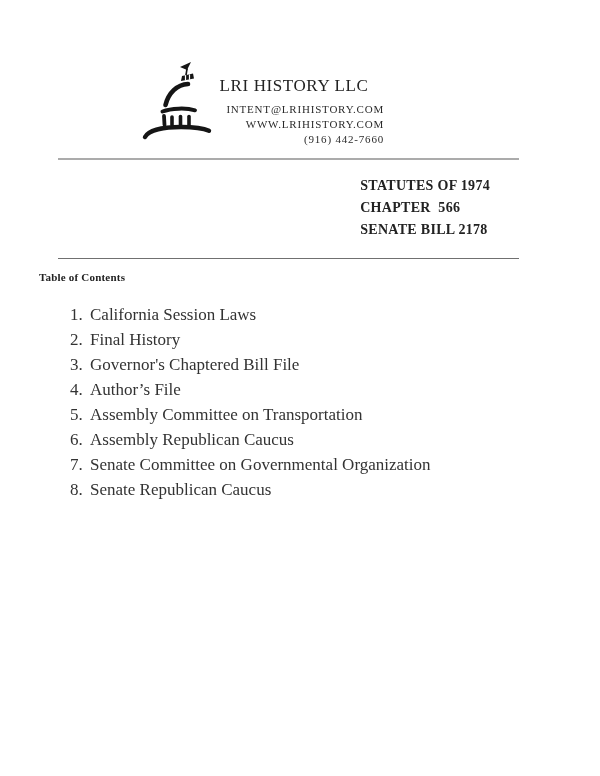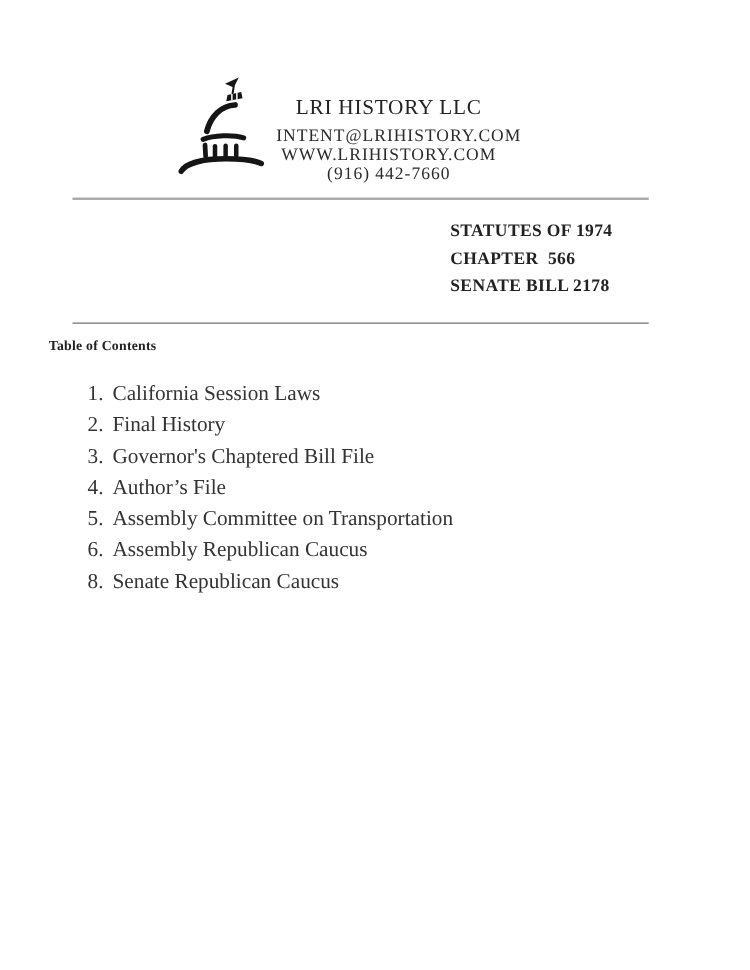--- a/index.html
+++ b/index.html
@@ -16,38 +16,39 @@
   
   .logo {
     position: absolute;
     left: 138px;
     top: 61px;
     width: 80px;
     height: 80px;
   }
   .lh-text {
     position: absolute;
-    left: 221px;
+    left: 204px;
     top: 76px;
     width: 180px;
     text-align: center;
   }
   .company {
     font-size: 17px;
     letter-spacing: 0.6px;
     color: #232323;
     margin-bottom: 6px;
     white-space: nowrap;
   }
   .contact {
-    font-size: 14px;
+    font-size: 11px;
     letter-spacing: 0.8px;
     line-height: 15px;
     color: #2b2b2b;
     white-space: nowrap;
+    text-align: right;
   }
 
   
   .rule {
     position: absolute;
     left: 58px;
     width: 461px;
   }
   .rule-top { top: 158px; height: 2px; background: #ababab; }
   .rule-bottom { top: 258px; height: 1px; background: #707070; }
@@ -160,17 +161,20 @@
     <li class="toc-item">
       <span class="num">4.</span><span class="label">Author’s File</span>
     </li>
     <li class="toc-item">
       <span class="num">5.</span><span class="label">Assembly Committee on Transportation</span>
     </li>
     <li class="toc-item">
       <span class="num">6.</span><span class="label">Assembly Republican Caucus</span>
     </li>
     <li class="toc-item">
+      <span class="num">7.</span><span class="label">Senate Committee on Governmental Organization</span>
+    </li>
+    <li class="toc-item">
       <span class="num">8.</span><span class="label">Senate Republican Caucus</span>
     </li>
   </ol>
 
 </div>
 
 </body></html>

